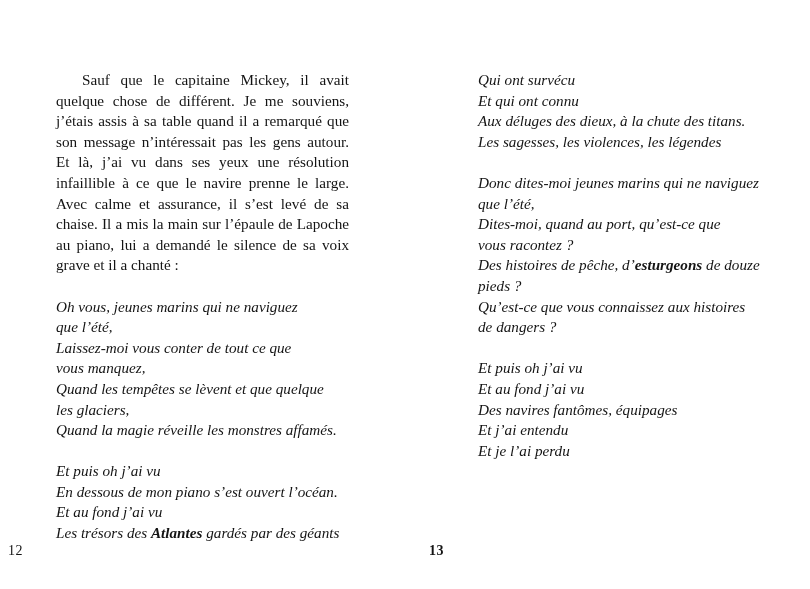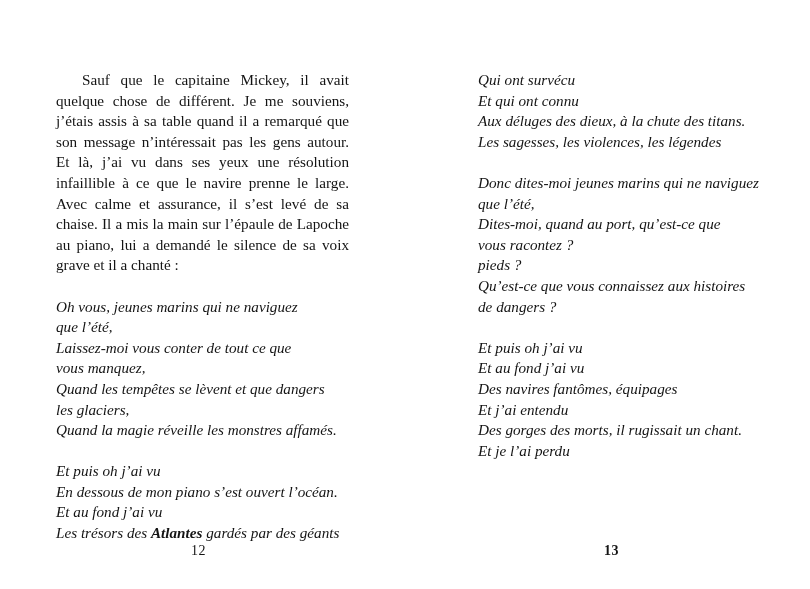--- a/index.html
+++ b/index.html
@@ -52,21 +52,20 @@
   b, .em-word {
     font-weight: bold;
     font-style: italic;
   }
 
   .folio {
     position: absolute;
     bottom: 31px;
     left: 0;
     right: 16px;
-    text-align: center;
     font-size: 14px;
     line-height: 1;
     letter-spacing: 0.4px;
   }
   .page-left  .folio { padding-left: 8px; }
   .page-right .folio { padding-left: 24px; font-weight: bold; }
 </style>
 </head>
 <body>
 
@@ -77,21 +76,21 @@
       <div>
           <p class="prose">Sauf que le capitaine Mickey, il avait quelque chose de différent. Je me souviens, j’étais assis à sa table quand il a remarqué que son message n’intéressait pas les gens autour. Et là, j’ai vu dans ses yeux une résolution infaillible à ce que le navire prenne le large. Avec calme et assurance, il s’est levé de sa chaise. Il a mis la main sur l’épaule de Lapoche au piano, lui a demandé le silence de sa voix grave et il a chanté :</p>
         </div>
       <div class="block-gap"></div>
       <div>
           <p class="stanza">
             <span class="verse-line">Oh vous, jeunes marins qui ne naviguez</span>
             <span class="verse-line">que l’été,</span>
             <span class="verse-line">Laissez-moi vous conter de tout ce que</span>
             <span class="verse-line">vous manquez,</span>
-            <span class="verse-line">Quand les tempêtes se lèvent et que dangers</span>
+            <span class="verse-line">Quand les tempêtes se lèvent et que quelque</span>
             <span class="verse-line">les glaciers,</span>
             <span class="verse-line">Quand la magie réveille les monstres affamés.</span>
           </p>
           <div class="stanza-gap"></div>
           <p class="stanza">
             <span class="verse-line">Et puis oh j’ai vu</span>
             <span class="verse-line">En dessous de mon piano s’est ouvert l’océan.</span>
             <span class="verse-line">Et au fond j’ai vu</span>
             <span class="verse-line">Les trésors des <b class="em-word">Atlantes</b> gardés par des géants</span>
           </p>
@@ -108,31 +107,31 @@
             <span class="verse-line">Et qui ont connu</span>
             <span class="verse-line">Aux déluges des dieux, à la chute des titans.</span>
             <span class="verse-line">Les sagesses, les violences, les légendes</span>
           </p>
           <div class="stanza-gap"></div>
           <p class="stanza">
             <span class="verse-line">Donc dites-moi jeunes marins qui ne naviguez</span>
             <span class="verse-line">que l’été,</span>
             <span class="verse-line">Dites-moi, quand au port, qu’est-ce que</span>
             <span class="verse-line">vous racontez ?</span>
+            <span class="verse-line">Des histoires de pêche, d’<b class="em-word">esturgeons</b> de douze</span>
             <span class="verse-line">pieds ?</span>
             <span class="verse-line">Qu’est-ce que vous connaissez aux histoires</span>
             <span class="verse-line">de dangers ?</span>
           </p>
           <div class="stanza-gap"></div>
           <p class="stanza">
             <span class="verse-line">Et puis oh j’ai vu</span>
             <span class="verse-line">Et au fond j’ai vu</span>
             <span class="verse-line">Des navires fantômes, équipages</span>
             <span class="verse-line">Et j’ai entendu</span>
-            <span class="verse-line">Des gorges des morts, il rugissait un chant.</span>
             <span class="verse-line">Et je l’ai perdu</span>
           </p>
         </div>
     </div>
     <div class="folio">13</div>
   </div>
 
 </div>
 
 </body></html>

